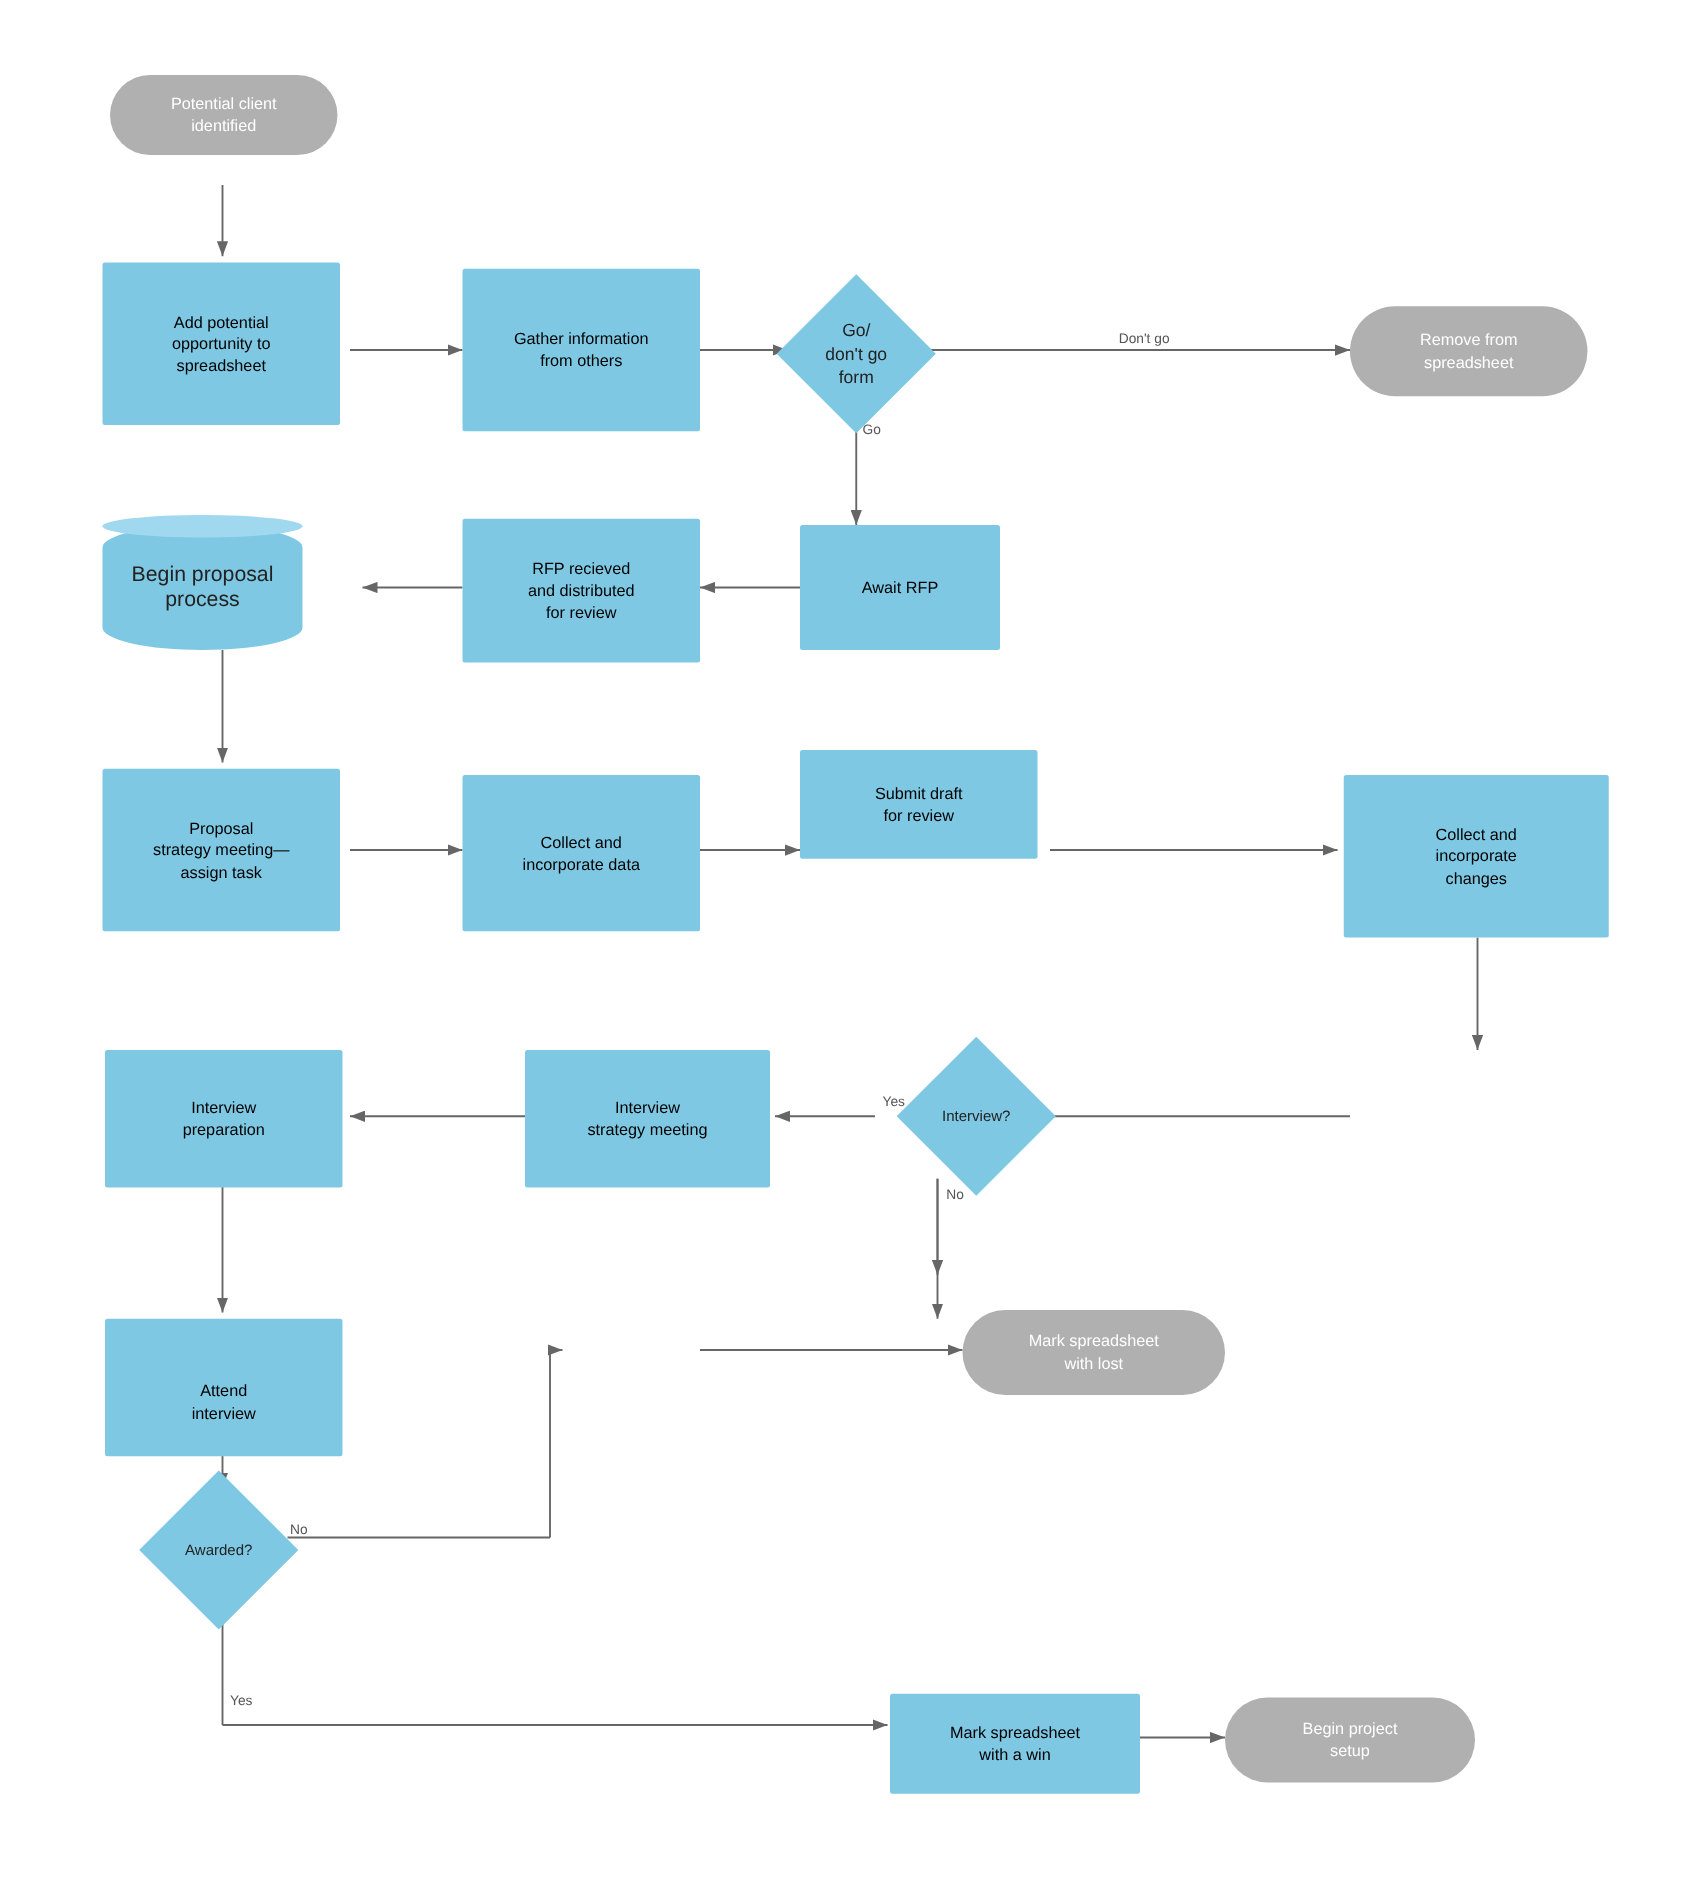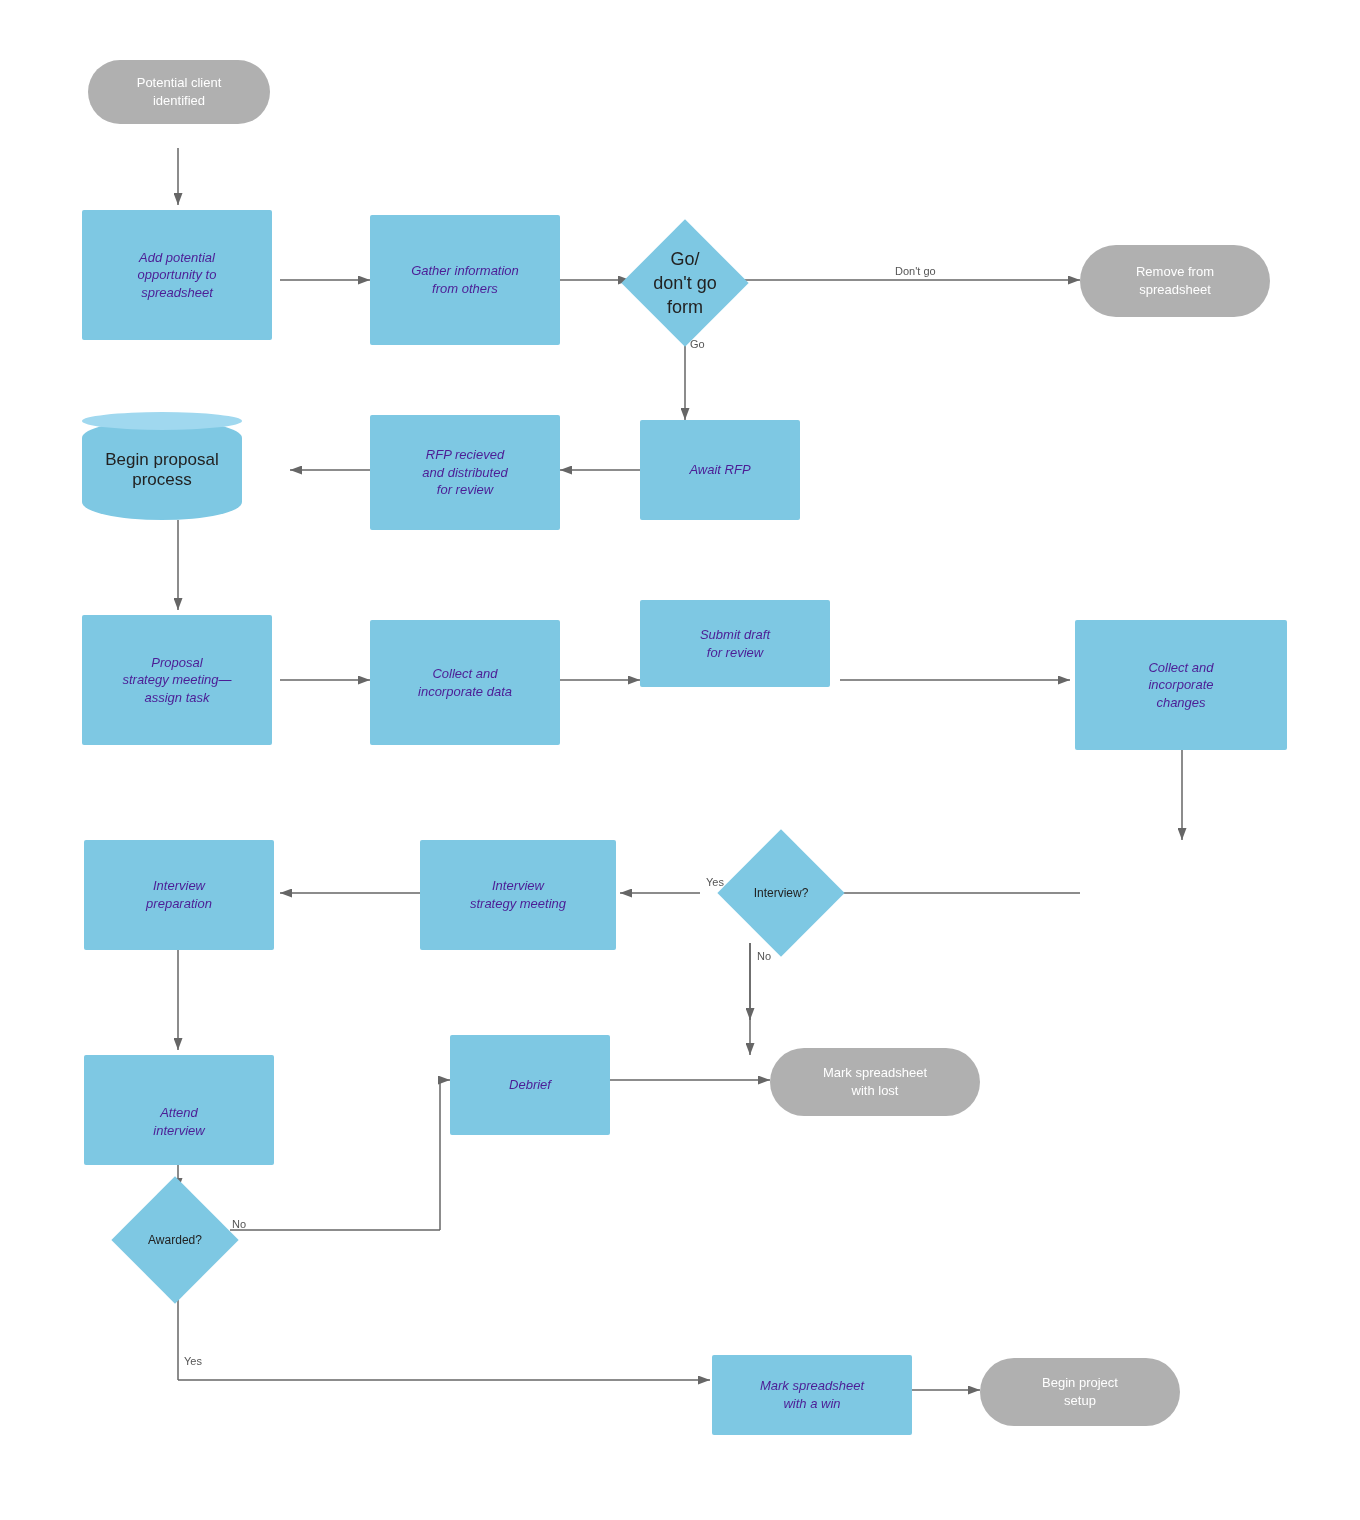--- a/index.html
+++ b/index.html
@@ -24,22 +24,21 @@
       align-items: center;
       justify-content: center;
       text-align: center;
       font-size: 13px;
       line-height: 1.35;
     }
     .rect-blue {
       background: #7ec8e3;
       border: none;
       border-radius: 2px;
-      color: #4c1d95;
-      font-style: italic;
+      color: #000000;
     }
     .oval-gray {
       background: #b0b0b0;
       border-radius: 50px;
       color: #fff;
     }
     .diamond {
       width: 100px;
       height: 100px;
       background: transparent;
@@ -176,21 +175,21 @@
 spreadsheet</span>
   </div>
 
   <div class="node rect-blue" style="left:370px; top:215px; width:190px; height:130px;">
     <span style="white-space:pre-line;">Gather information
 from others</span>
   </div>
 
   <div class="node diamond" style="left:630px; top:228px; width:110px; height:110px;">
     <div class="diamond-inner"></div>
-    <span class="diamond-text" style="white-space:pre-line; font-size:18px;">Go/
+    <span class="diamond-text" style="white-space:pre-line; font-size:14px;">Go/
 don't go
 form</span>
   </div>
 
   <div class="node oval-gray" style="left:1080px; top:245px; width:190px; height:72px; font-size:13px;">
     <span style="white-space:pre-line;">Remove from
 spreadsheet</span>
   </div>
 
   <div class="node rect-blue" style="left:640px; top:420px; width:160px; height:100px;">
@@ -249,23 +248,20 @@
   <div class="node rect-blue" style="left:84px; top:1055px; width:190px; height:110px;">
     <span style="white-space:pre-line;margin-top:24px;">Attend
 interview</span>
   </div>
 
   <div class="node diamond" style="left:120px; top:1185px; width:110px; height:110px;">
     <div class="diamond-inner"></div>
     <span class="diamond-text" style="white-space:pre-line; font-size:12px;">Awarded?</span>
   </div>
 
-  <div class="node rect-blue" style="left:450px; top:1035px; width:160px; height:100px;">
-    <span style="white-space:pre-line;">Debrief</span>
-  </div>
 
   <div class="node oval-gray" style="left:770px; top:1048px; width:210px; height:68px; font-size:13px;">
     <span style="white-space:pre-line;">Mark spreadsheet
 with lost</span>
   </div>
 
   <div class="node rect-blue" style="left:712px; top:1355px; width:200px; height:80px;">
     <span style="white-space:pre-line;">Mark spreadsheet
 with a win</span>
   </div>

